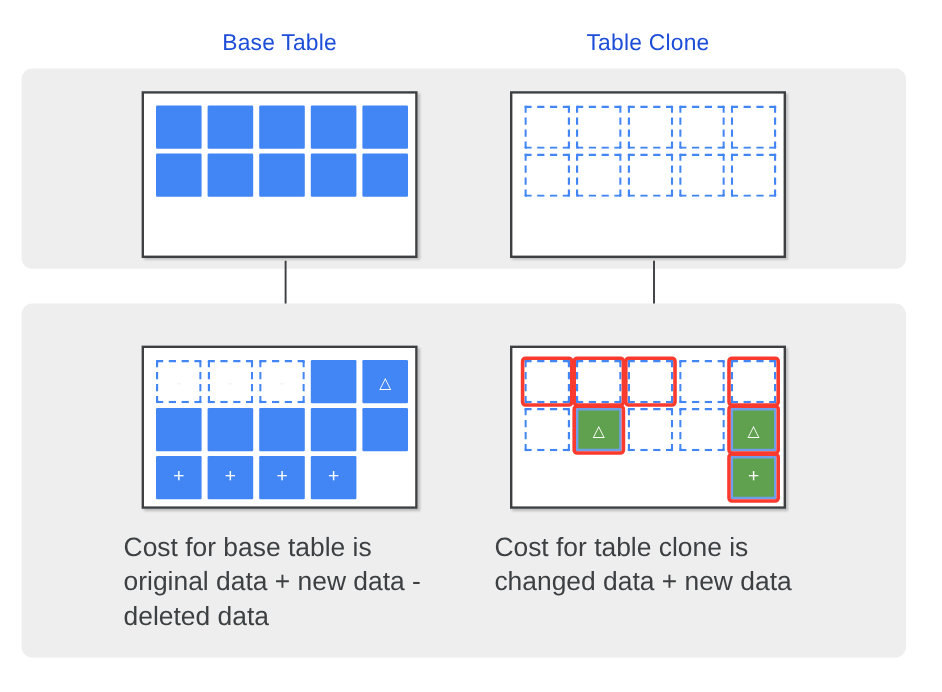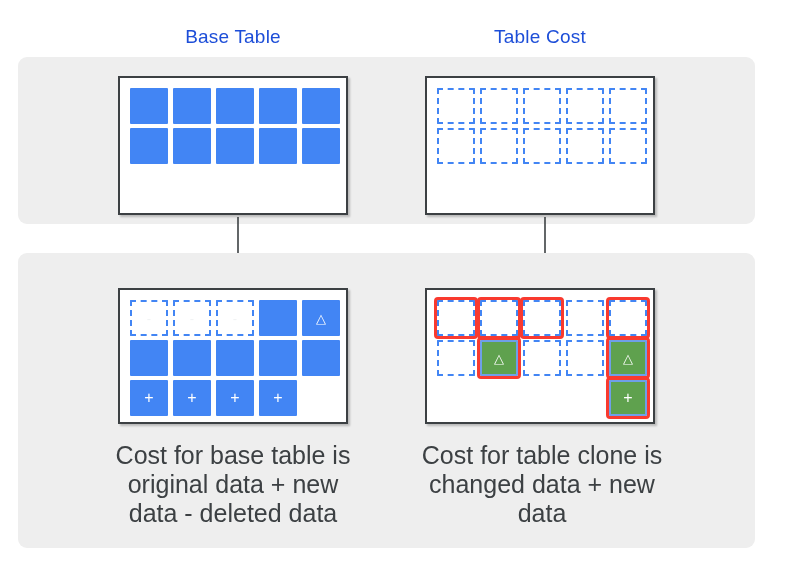--- a/index.html
+++ b/index.html
@@ -114,33 +114,32 @@
     position: absolute;
     width: 24px;
     height: 72px;
   }
   #arrow-base  { left: 226px; top: 217px; }
   #arrow-clone { left: 533px; top: 217px; }
 
   
   .caption {
     position: absolute;
-    font-size: 25px;
+    font-size: 22px;
     line-height: 29px;
     color: #3c4043;
-    text-align: center;
   }
   #caption-base  { left: 103px; top: 441px; width: 260px; }
   #caption-clone { left: 412px; top: 441px; width: 260px; }
 </style>
 </head>
 <body>
 
 <div class="col-title" id="title-base">Base Table</div>
-<div class="col-title" id="title-clone">Table Cost</div>
+<div class="col-title" id="title-clone">Table Clone</div>
 
 <div class="panel" id="panel-top"></div>
 
 <div class="table-box" id="table-base-top">
   <div class="cell-grid">
       <div class="cell filled"></div>
       <div class="cell filled"></div>
       <div class="cell filled"></div>
       <div class="cell filled"></div>
       <div class="cell filled"></div>

